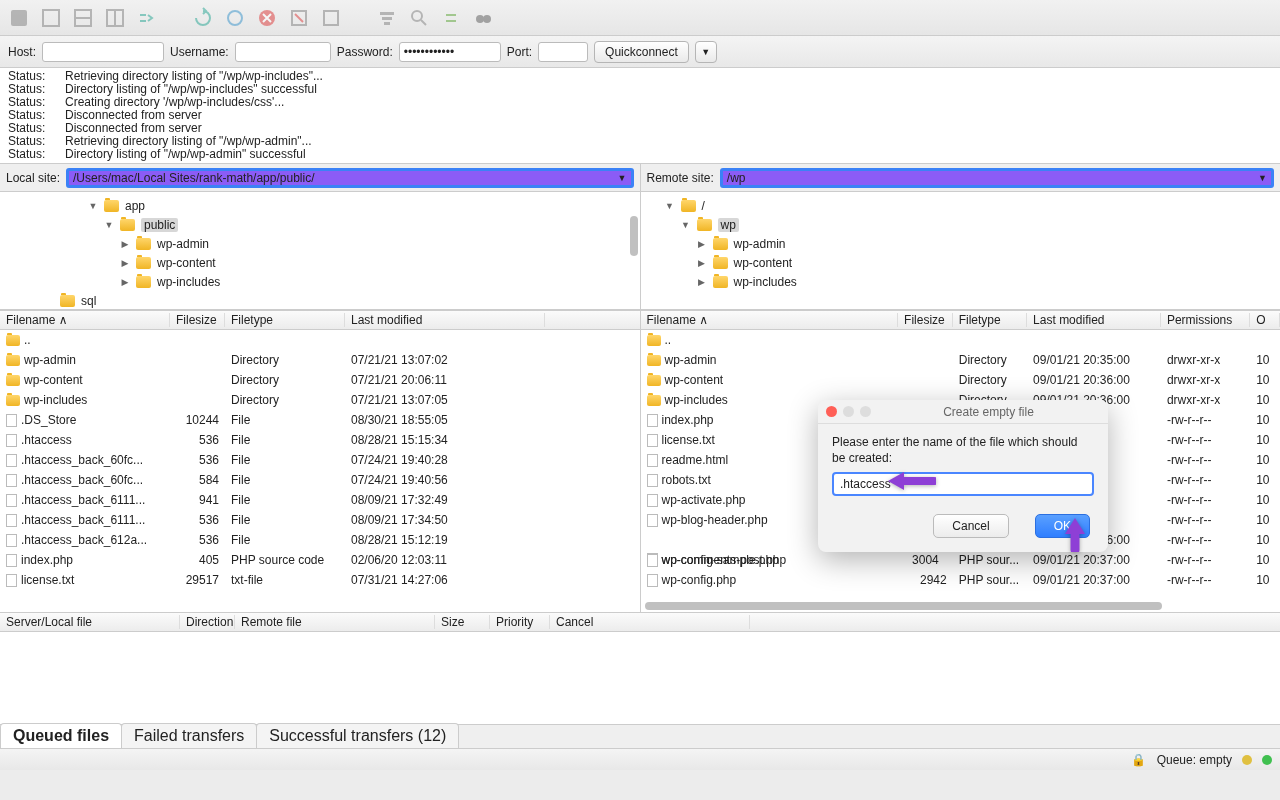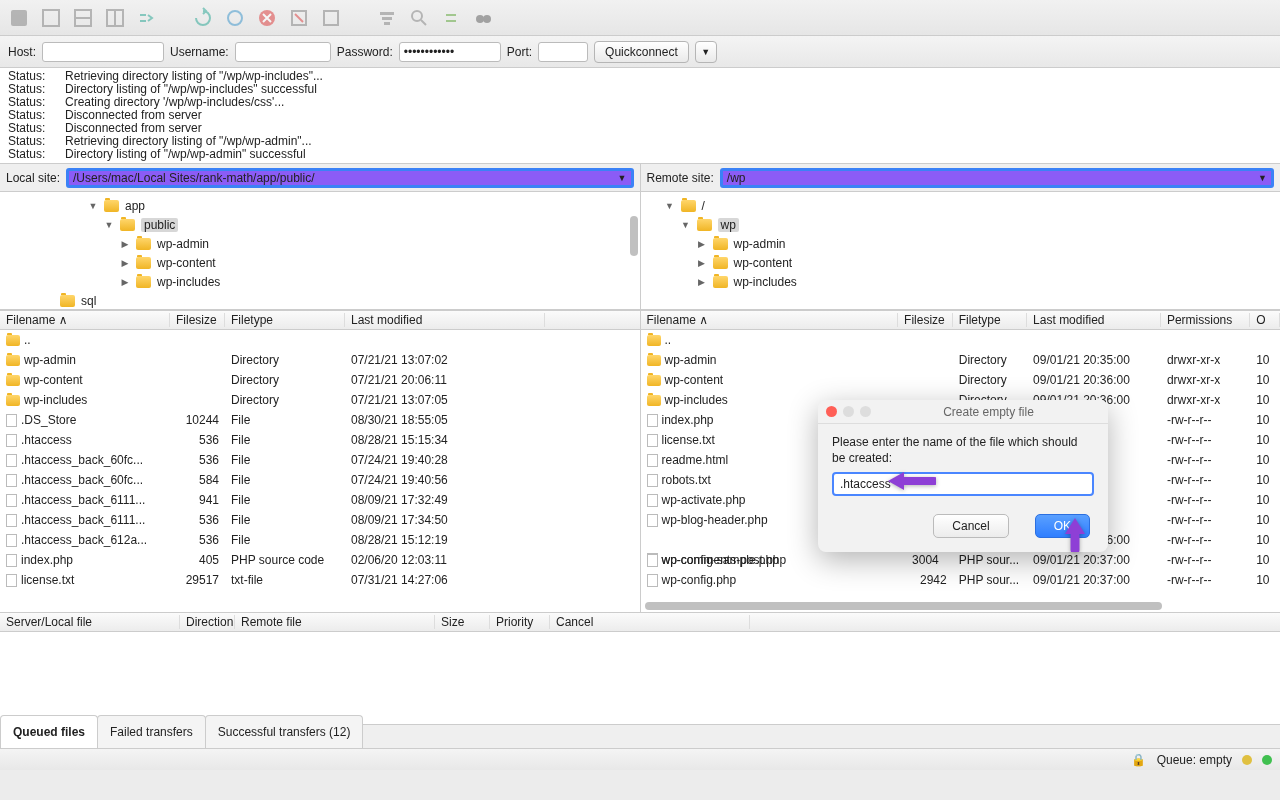--- a/index.html
+++ b/index.html
@@ -48,21 +48,21 @@
 .fic.fold::before{content:"";position:absolute;top:-2px;left:1px;width:5px;height:2px;background:#f0b525;border-radius:1px 1px 0 0;}
 .fic.doc { background:#fff; border:1px solid #bbb; height:13px; width:11px;}
 .fcell{display:flex;align-items:center;}
 .status-line{height:20px;background:#f6f6f6;border-top:1px solid #ddd;padding:0 6px;display:flex;align-items:center;font-size:11px;}
 
 .queue-hdr{height:20px;display:flex;background:linear-gradient(#fbfbfb,#ececec);border-top:1px solid #ccc;border-bottom:1px solid #ccc;align-items:center;font-size:11px;}
 .queue-hdr>div{padding:0 6px;border-right:1px solid #ddd;}
 .queue-body{height:92px;background:#fff;}
 
 .tabs{height:24px;display:flex;background:#efefef;border-top:1px solid #ccc;align-items:flex-end;}
-.tab{padding:9px 12px;font-size:12px;border:1px solid #ccc;border-bottom:none;background:#f4f4f4;margin-right:-1px;border-radius:4px 4px 0 0;}
+.tab{padding:3px 12px;font-size:16px;border:1px solid #ccc;border-bottom:none;background:#f4f4f4;margin-right:-1px;border-radius:4px 4px 0 0;}
 .tab.active{background:#fff;font-weight:600;}
 
 .footer{height:22px;background:linear-gradient(#f4f4f4,#e8e8e8);border-top:1px solid #ccc;display:flex;align-items:center;justify-content:flex-end;padding:0 8px;gap:10px;font-size:11px;}
 .dot{width:10px;height:10px;border-radius:50%;}
 
 .dialog{position:absolute;left:818px;top:400px;width:290px;background:#f2f2f2;border-radius:8px;box-shadow:0 8px 30px rgba(0,0,0,.3);}
 .dlg-title{height:24px;display:flex;align-items:center;padding:0 8px;gap:6px;border-bottom:1px solid #ddd;}
 .tl{width:11px;height:11px;border-radius:50%;}
 .dlg-ttl{flex:1;text-align:center;font-size:12px;color:#666;}
 .dlg-body{padding:10px 14px;}

